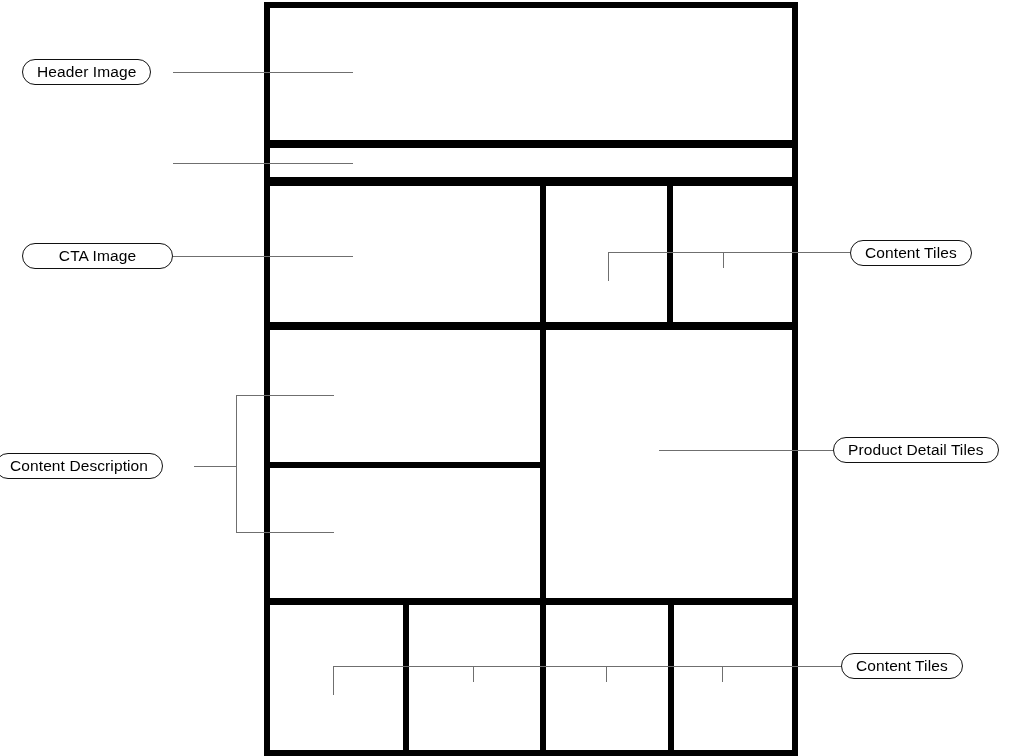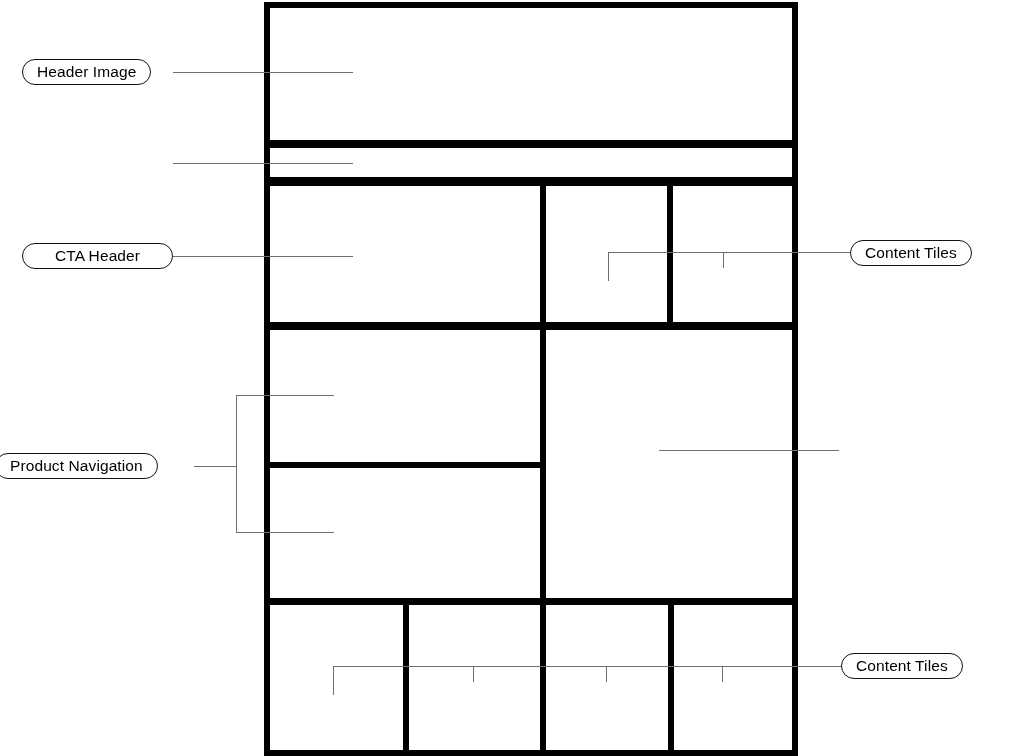--- a/index.html
+++ b/index.html
@@ -114,29 +114,32 @@
   <div class="lead-v" style="left:473px; top:666px; height:16px;"></div>
   <div class="lead-v" style="left:606px; top:666px; height:16px;"></div>
   <div class="lead-v" style="left:722px; top:666px; height:16px;"></div>
 
   <div class="pill" style="left:22px; top:59px;">
     <span>Header Image</span>
   </div>
 
 
   <div class="pill" style="left:22px; top:243px; width:151px;">
-    <span>CTA Header</span>
+    <span>CTA Image</span>
   </div>
 
   <div class="pill" style="left:-5px; top:453px;">
-    <span>Product Navigation</span>
+    <span>Content Description</span>
   </div>
 
   <div class="pill" style="left:850px; top:240px;">
     <span>Content Tiles</span>
   </div>
 
+  <div class="pill" style="left:833px; top:437px;">
+    <span>Product Detail Tiles</span>
+  </div>
 
   <div class="pill" style="left:841px; top:653px;">
     <span>Content Tiles</span>
   </div>
 
 </div>
 
 </body></html>

